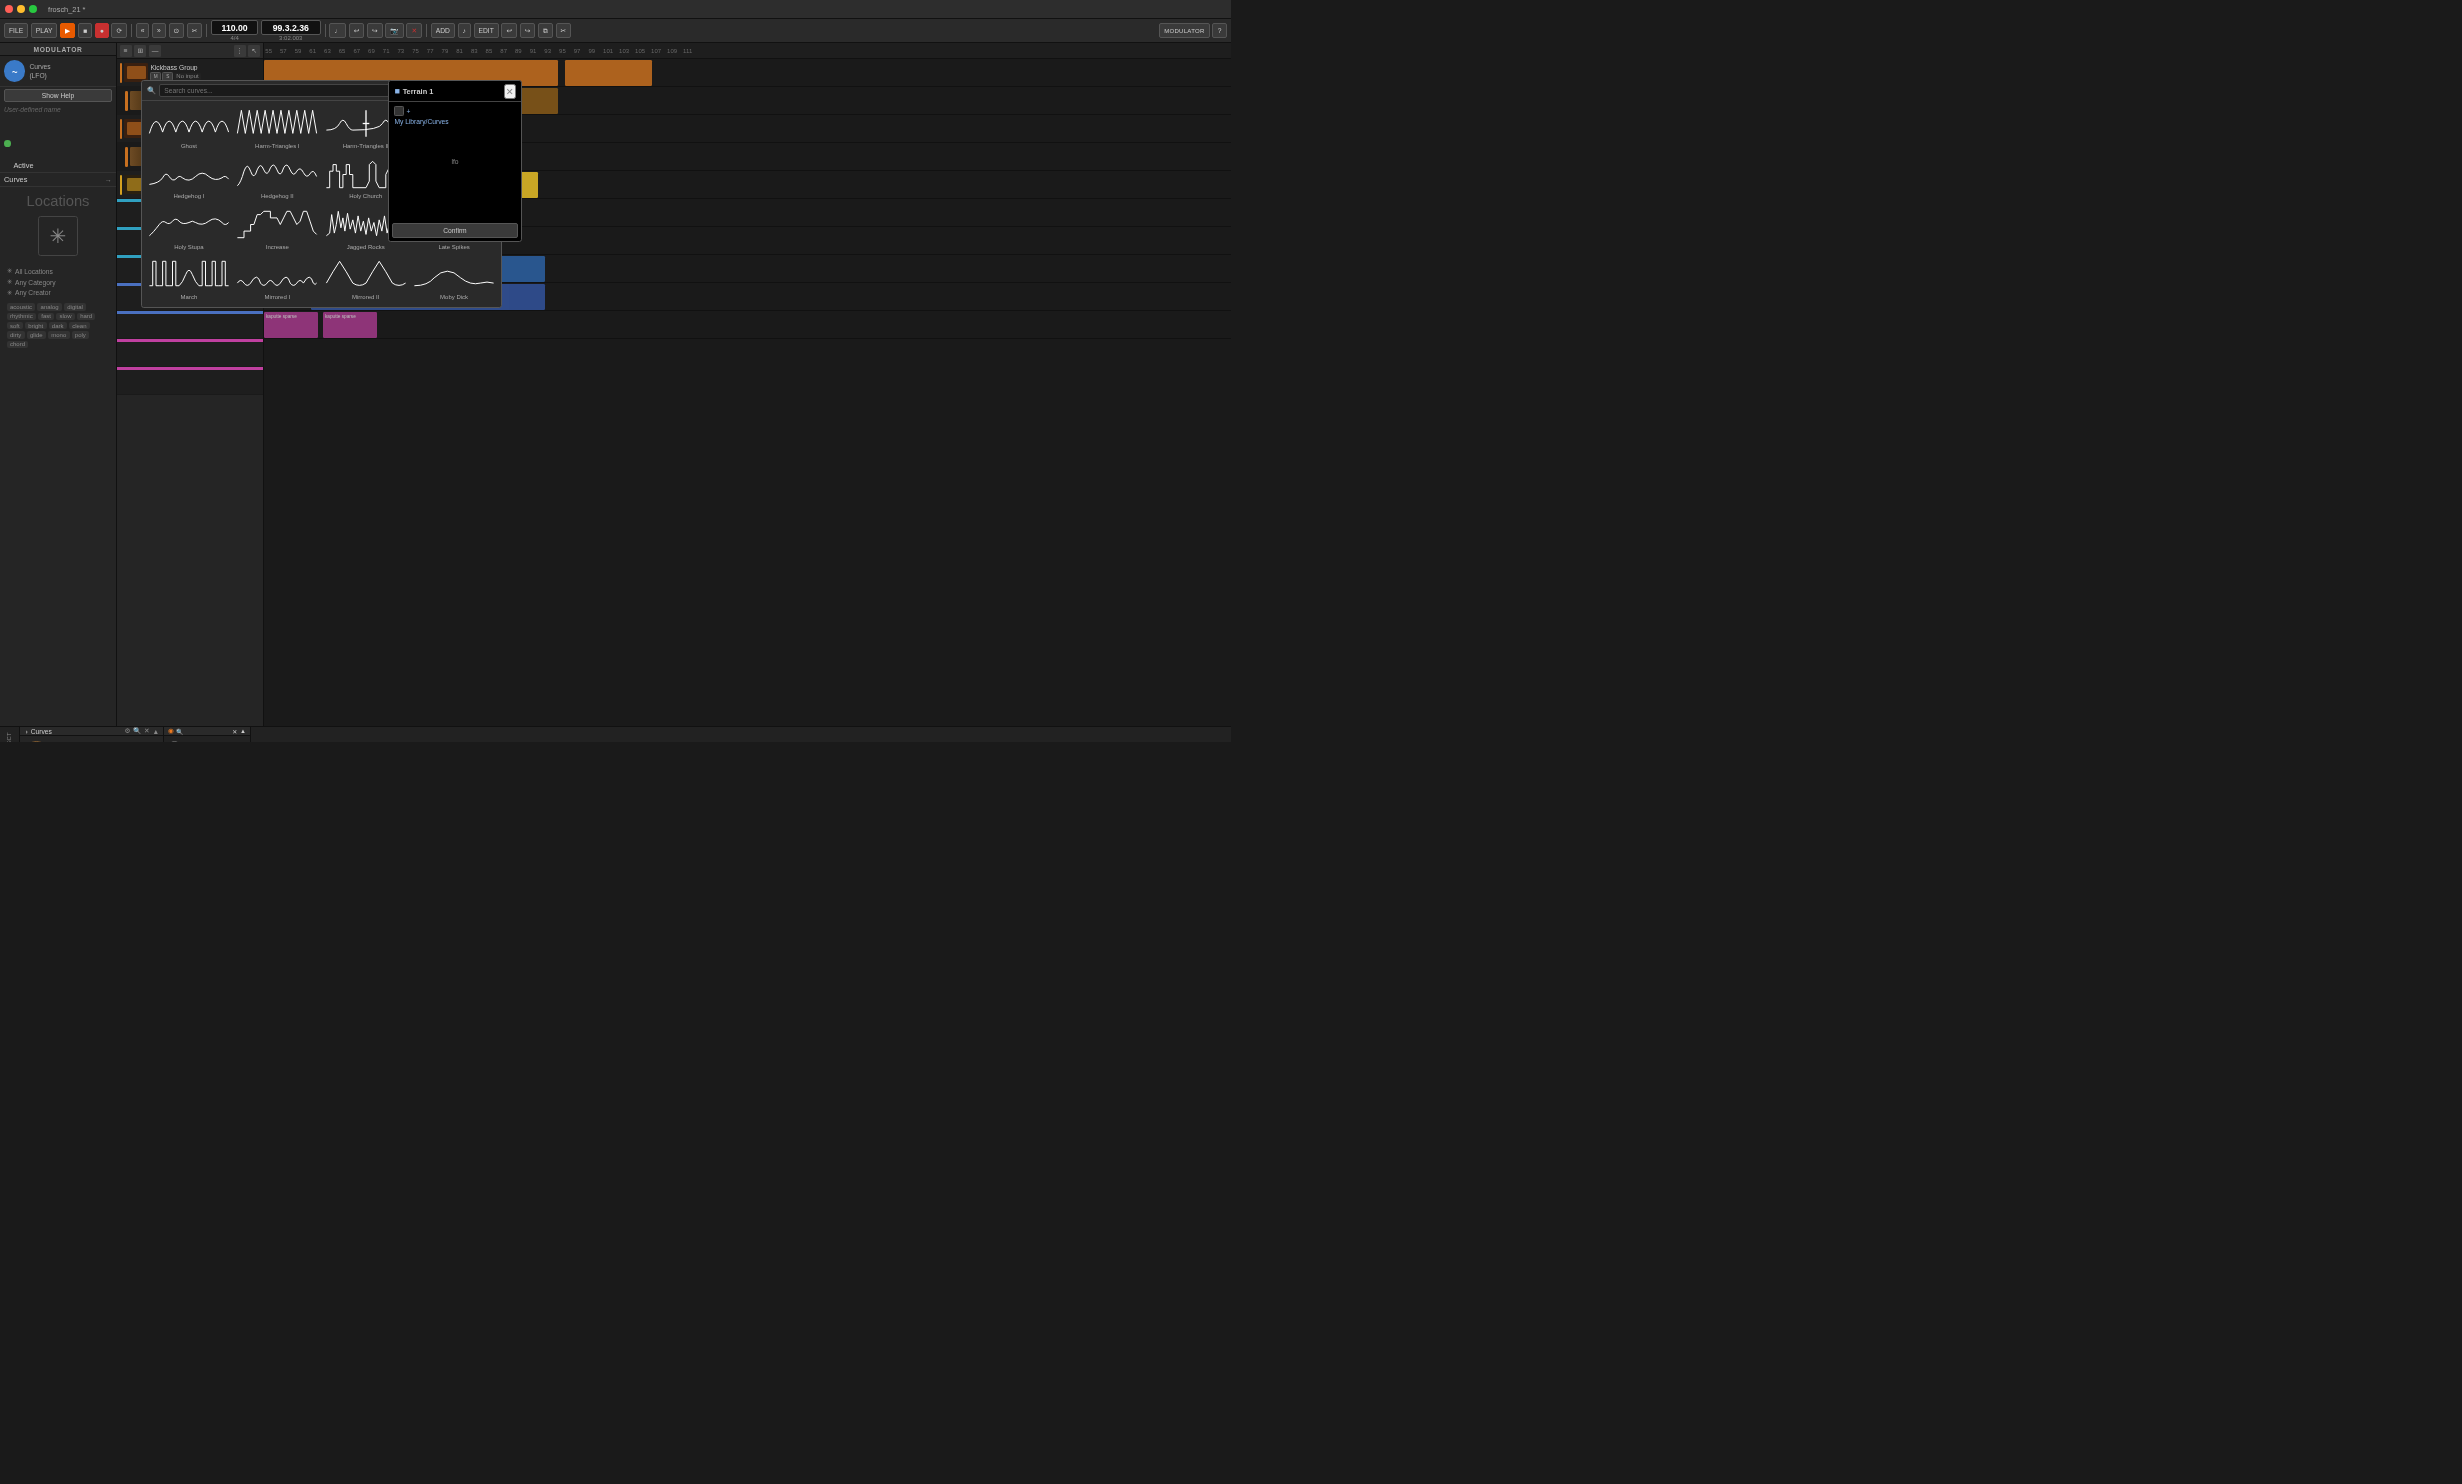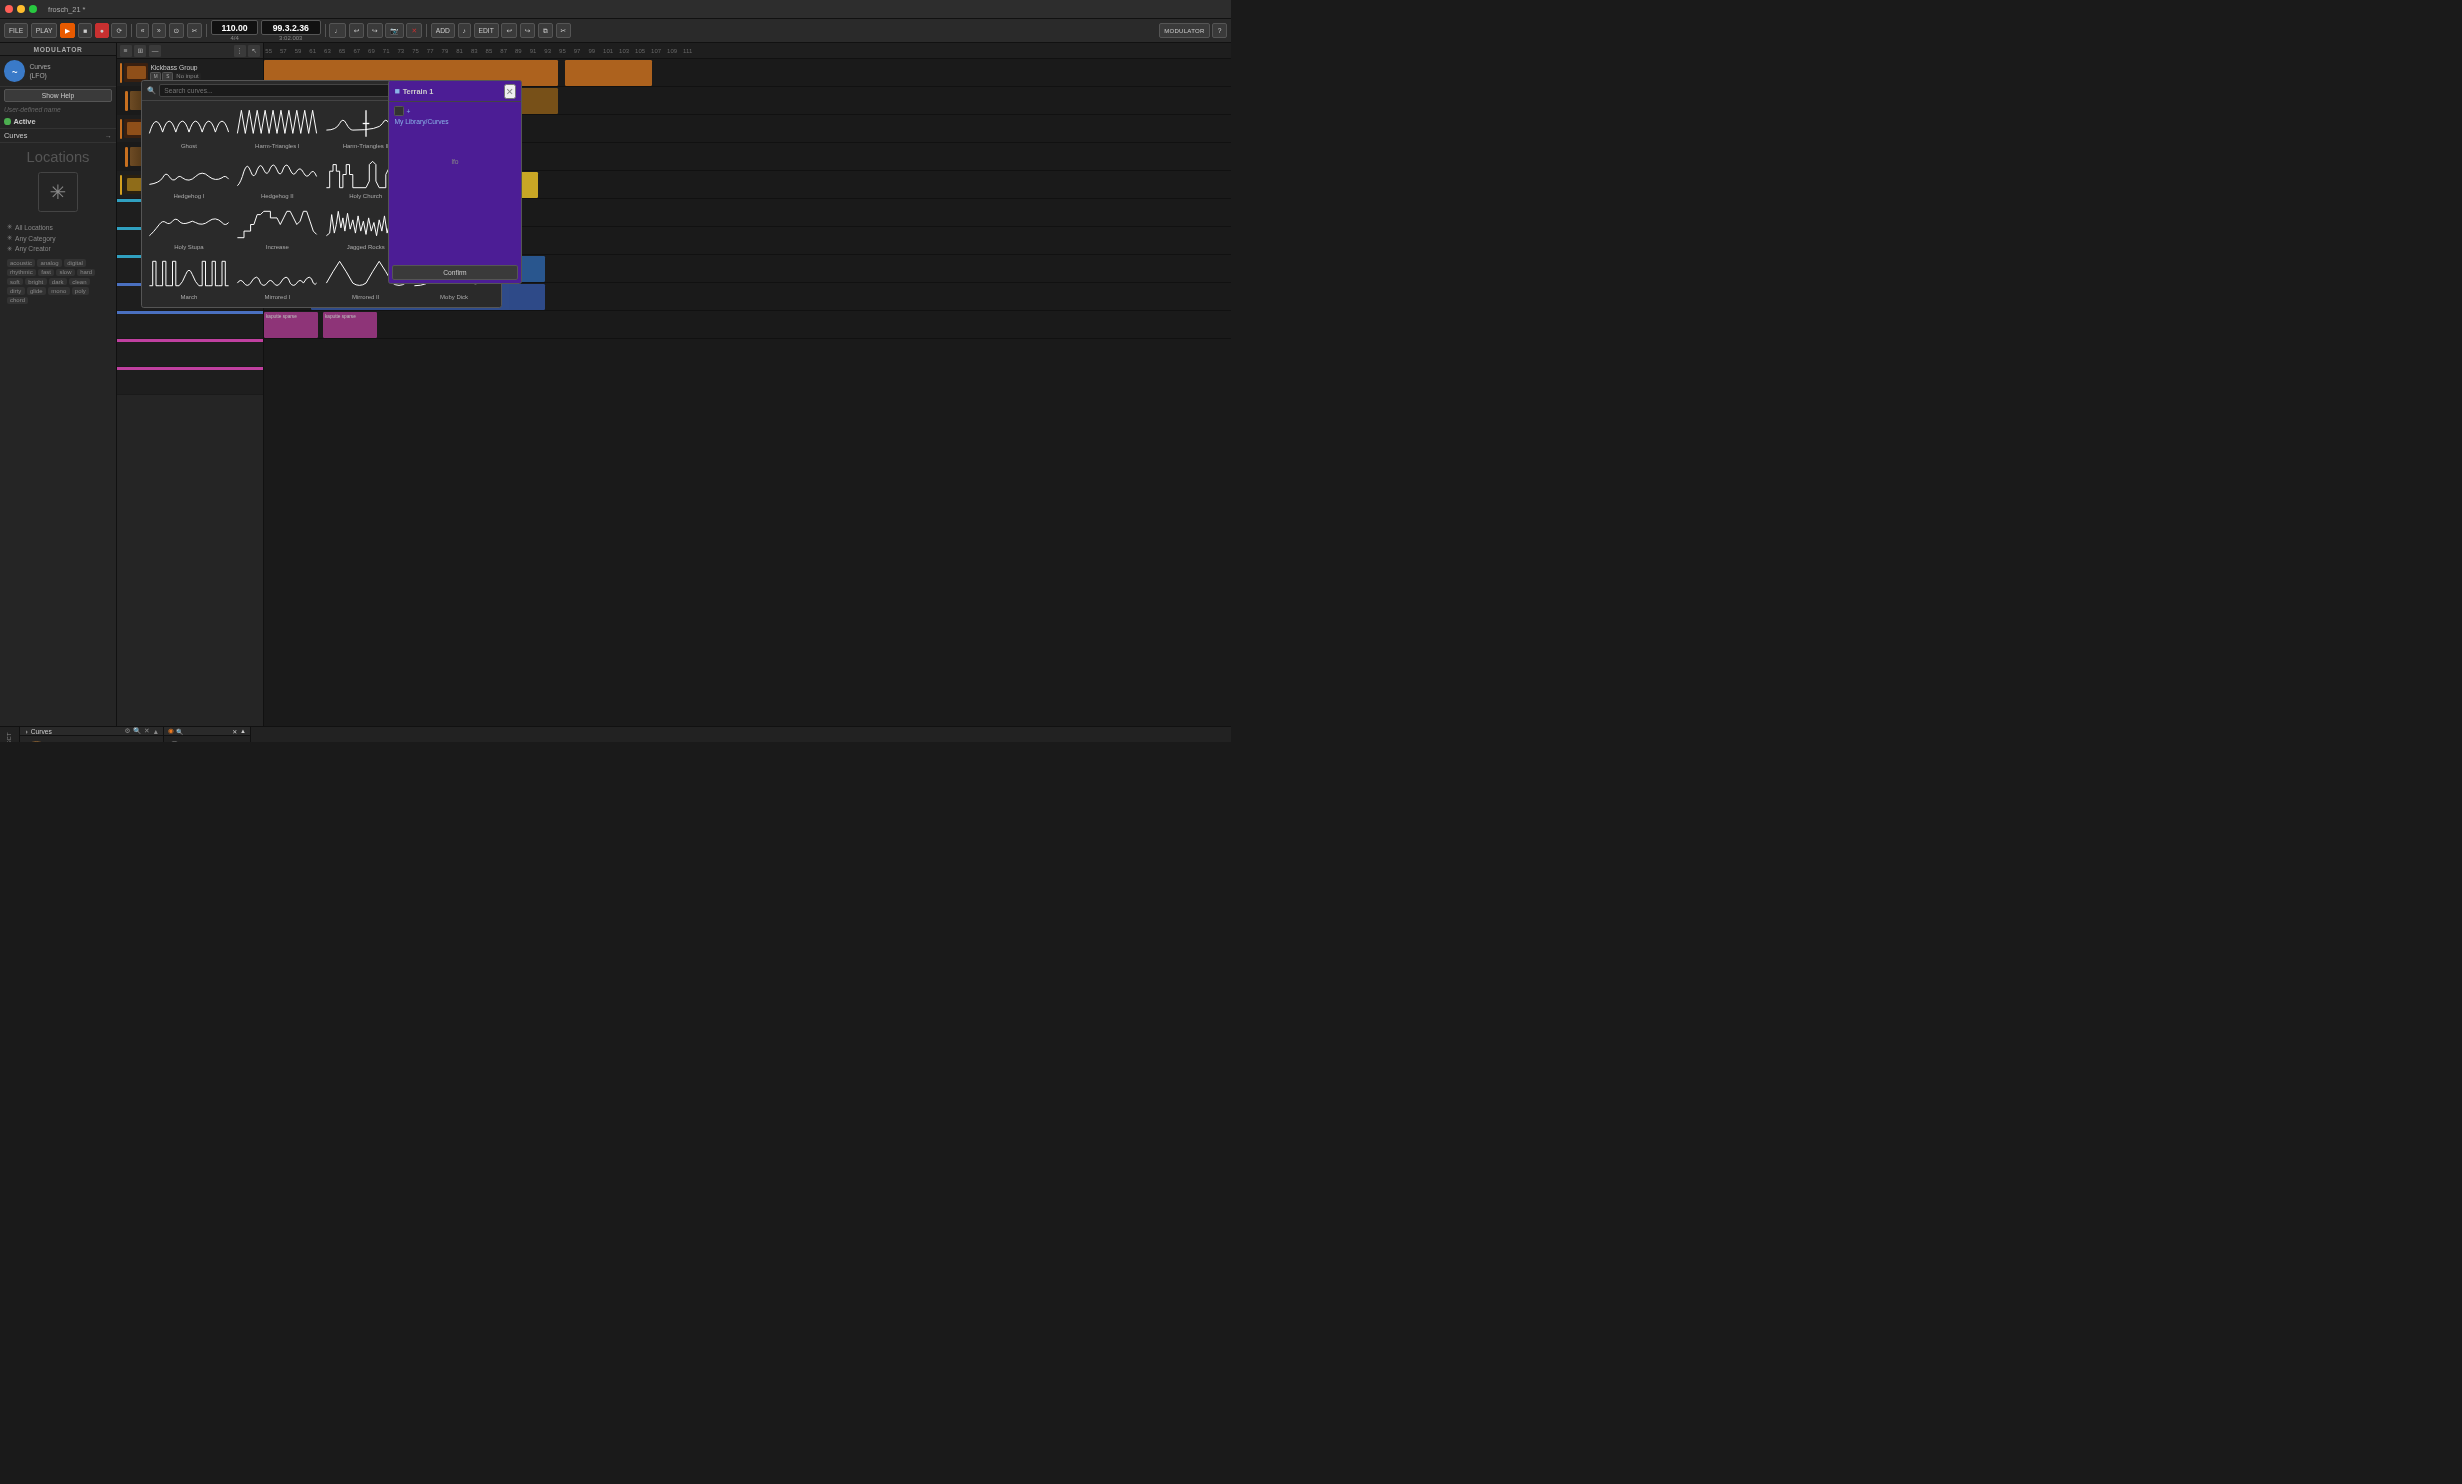--- a/index.html
+++ b/index.html
@@ -143,21 +143,21 @@
       font-style: italic;
     }
     .active-row {
       display: flex;
       align-items: center;
       gap: 2.7px;
       padding: 2px 4px;
       border-bottom: 0.7px solid #333;
     }
     .active-dot { width: 6.7px; height: 6.7px; background: #4caf50; border-radius: 50%; }
-    .active-label { font-size: 7.4px; color: #ccc; font-weight: bold; }
+    .active-label { font-size: 7.4px; color: #ccc; font-weight: normal; margin-top: 44px; }
     .curves-row {
       display: flex;
       align-items: center;
       justify-content: space-between;
       padding: 2px 4px;
       border-bottom: 0.7px solid #333;
     }
     .curves-label { font-size: 7.4px; color: #ccc; }
     .arrow-btn { color: #888; cursor: pointer; }
 
@@ -390,22 +390,22 @@
       color: #aaa;
       text-align: center;
     }
 
     
     .terrain-panel {
       position: fixed;
       left: 388px;
       top: 80px;
       width: 134px;
-      height: 204px;
-      background: #4c1d95;
+      height: 162px;
+      background: #000000;
       border: 0.7px solid #555;
       border-radius: 2.7px;
       z-index: 100;
       display: flex;
       flex-direction: column;
     }
     .tp-header {
       display: flex;
       align-items: center;
       justify-content: space-between;

